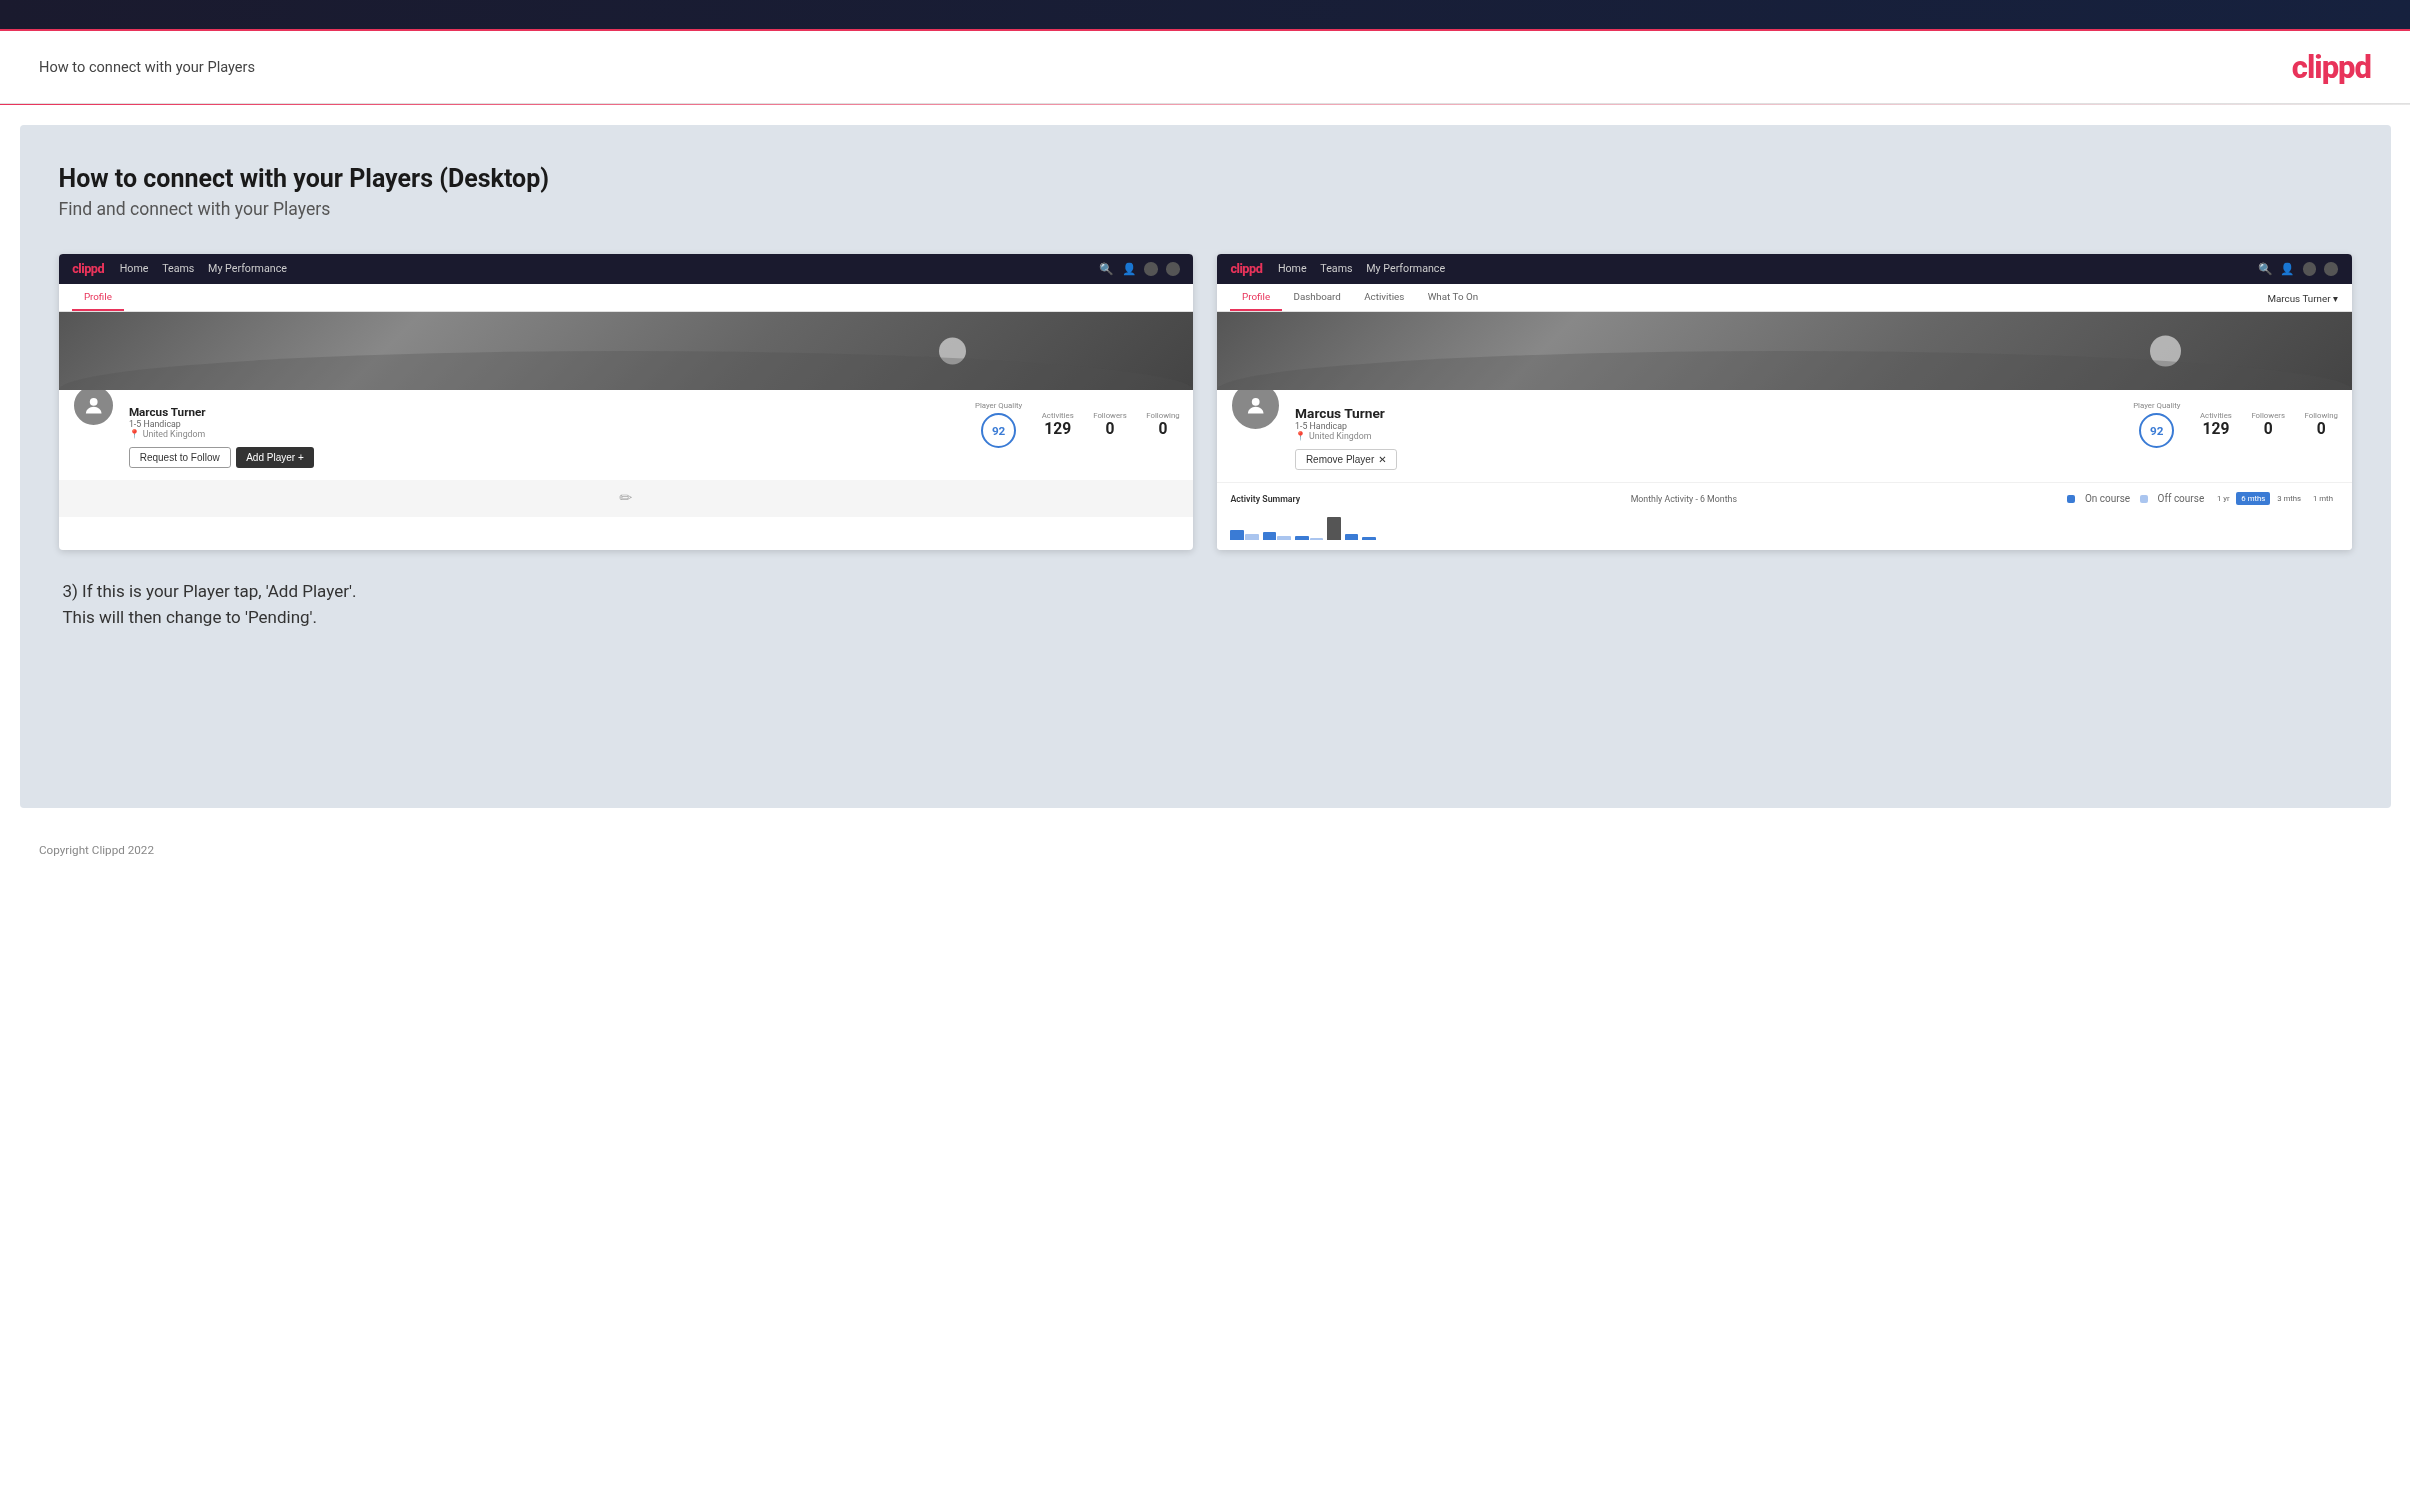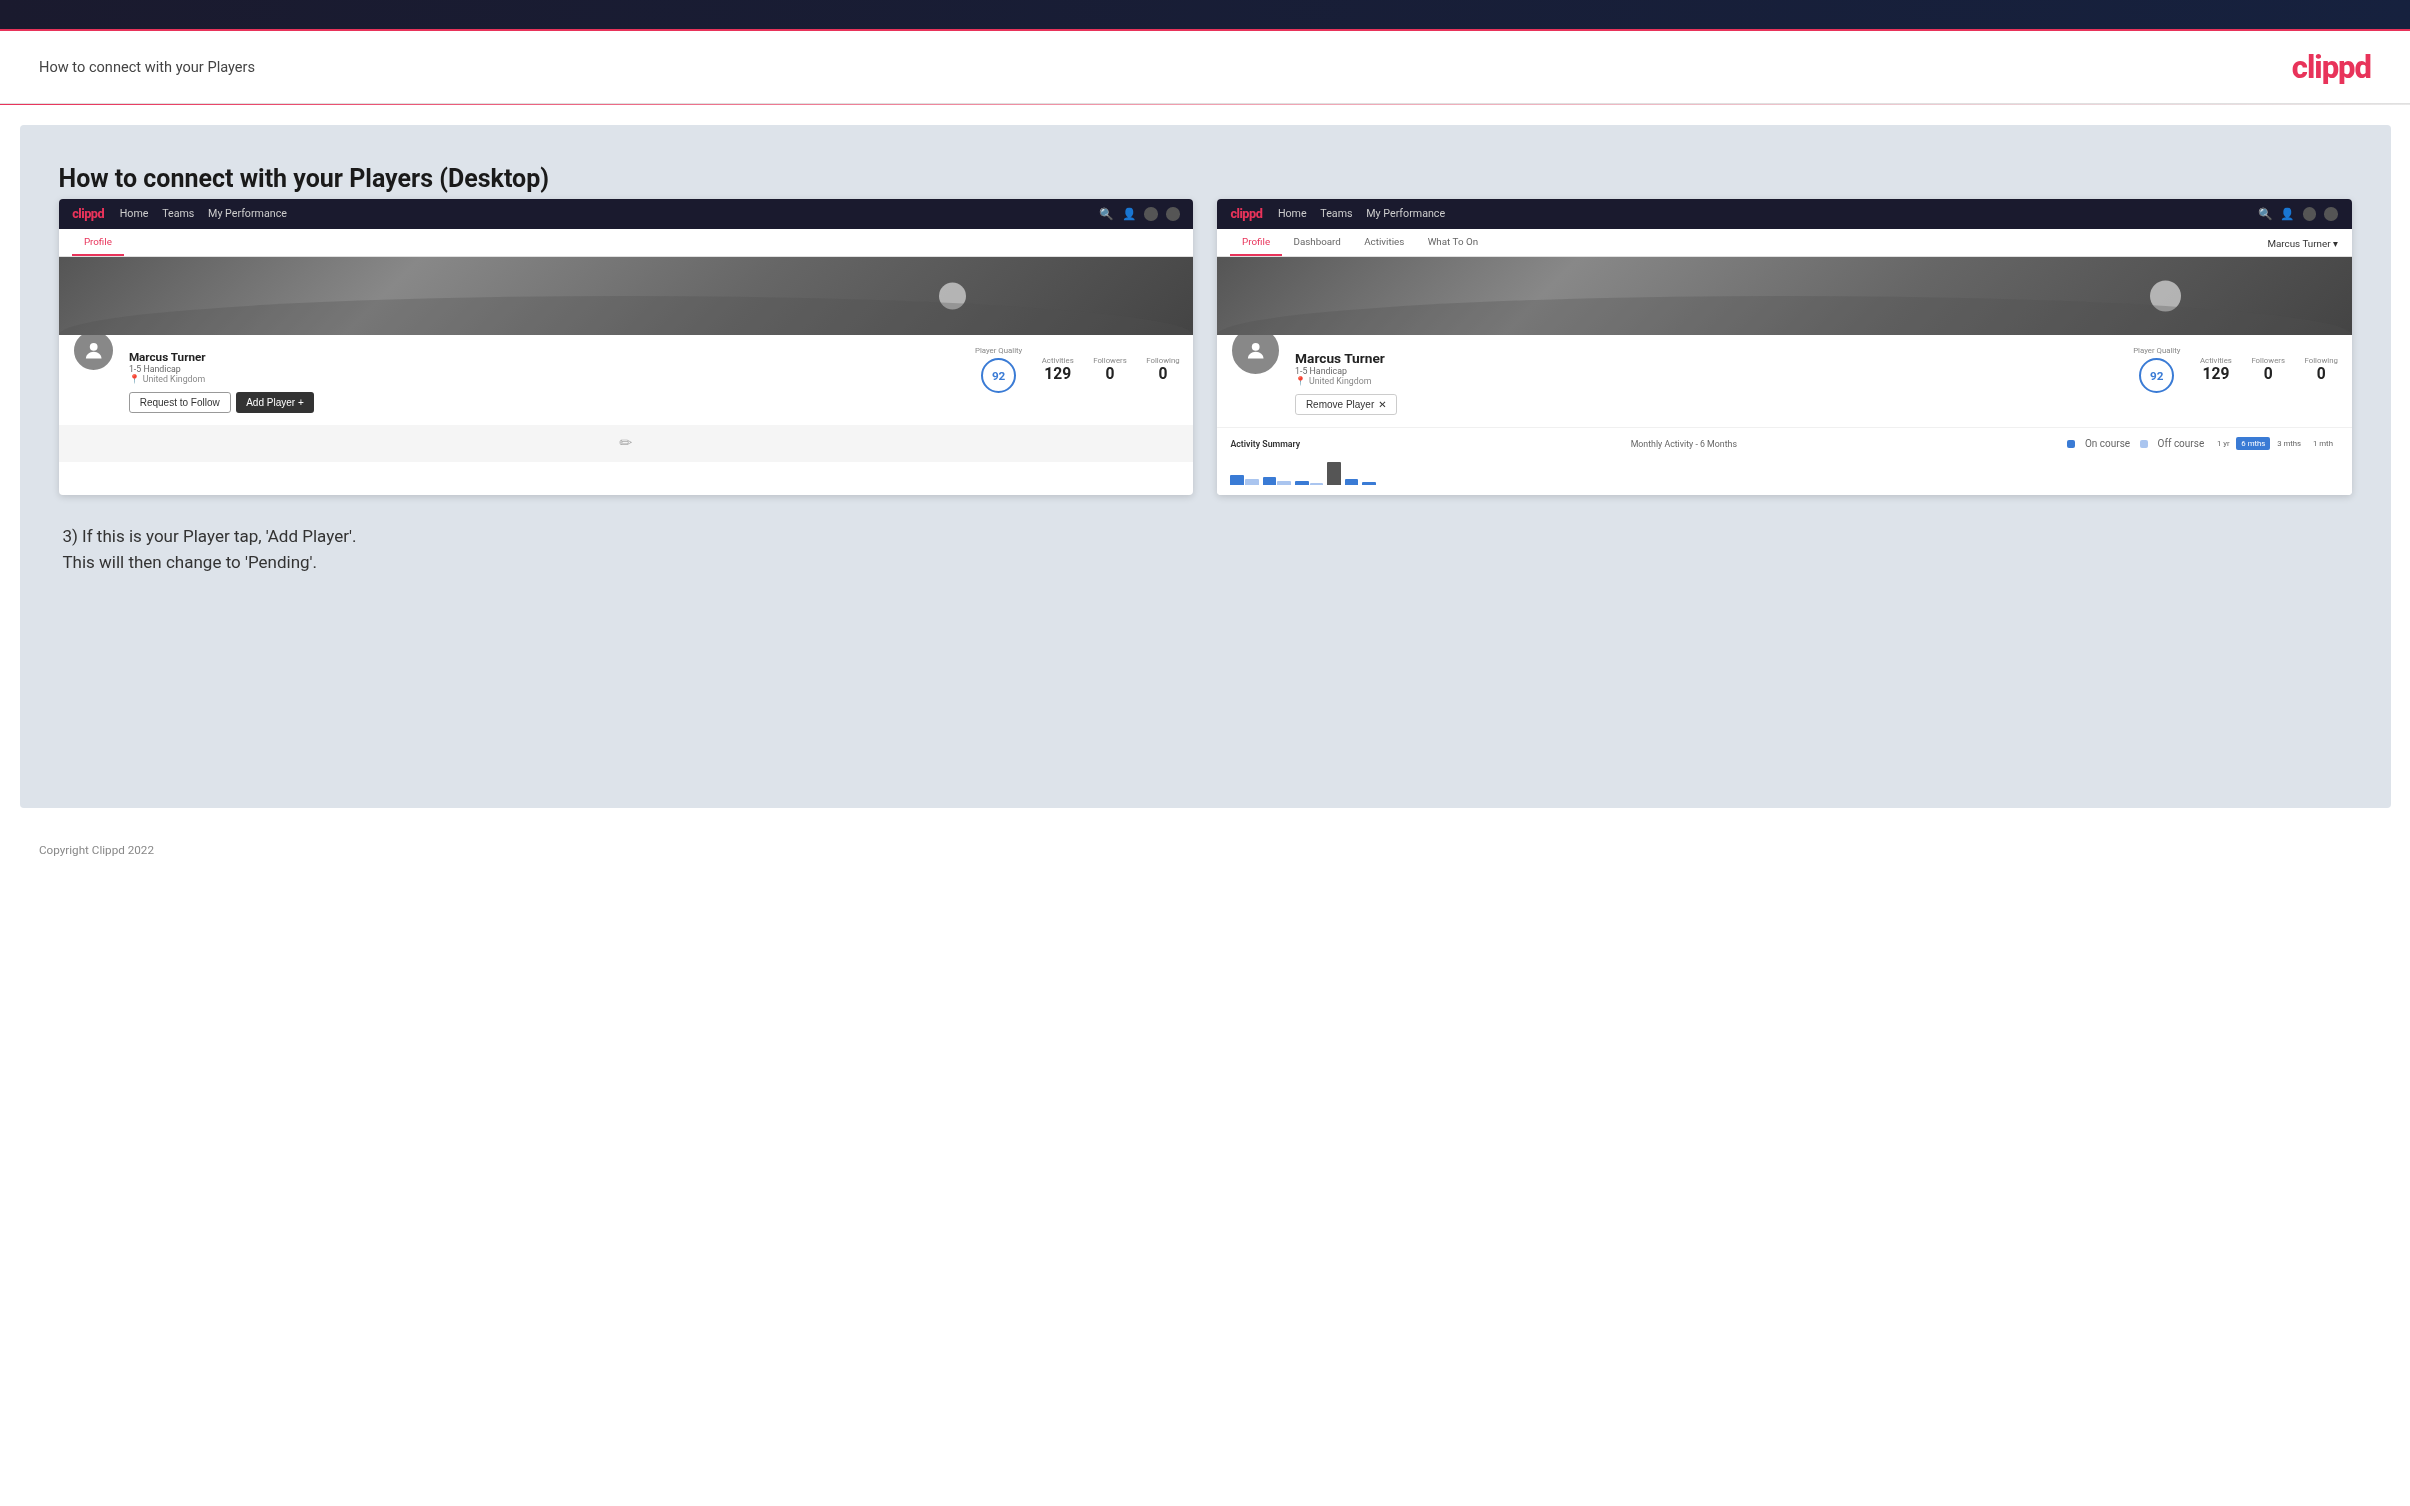--- a/index.html
+++ b/index.html
@@ -418,20 +418,21 @@
 <div class="top-bar"></div>
 
 <div class="header">
   <span class="header-title">How to connect with your Players</span>
   <span class="logo">clippd</span>
 </div>
 <div class="header-divider"></div>
 
 <div class="main-content">
   <div class="page-heading">How to connect with your Players (Desktop)</div>
+  <div class="page-subheading">Find and connect with your Players</div>
 
   <div class="screenshots-row">
 
     <div class="screenshot-box">
 
       <div class="mock-nav">
         <span class="mock-logo">clippd</span>
         <div class="mock-nav-links">
           <span class="mock-nav-link">Home</span>
           <span class="mock-nav-link">Teams</span>

